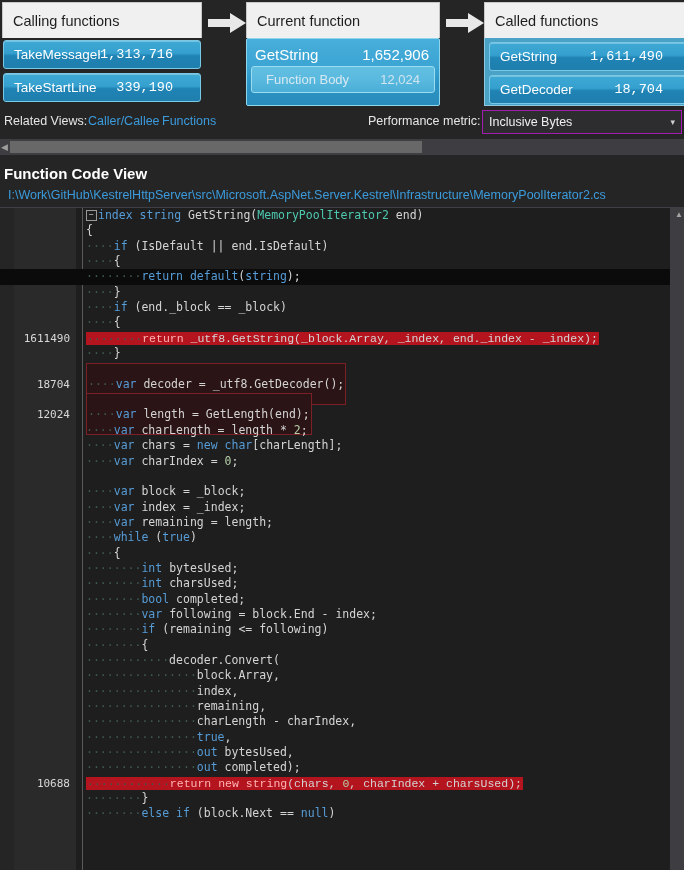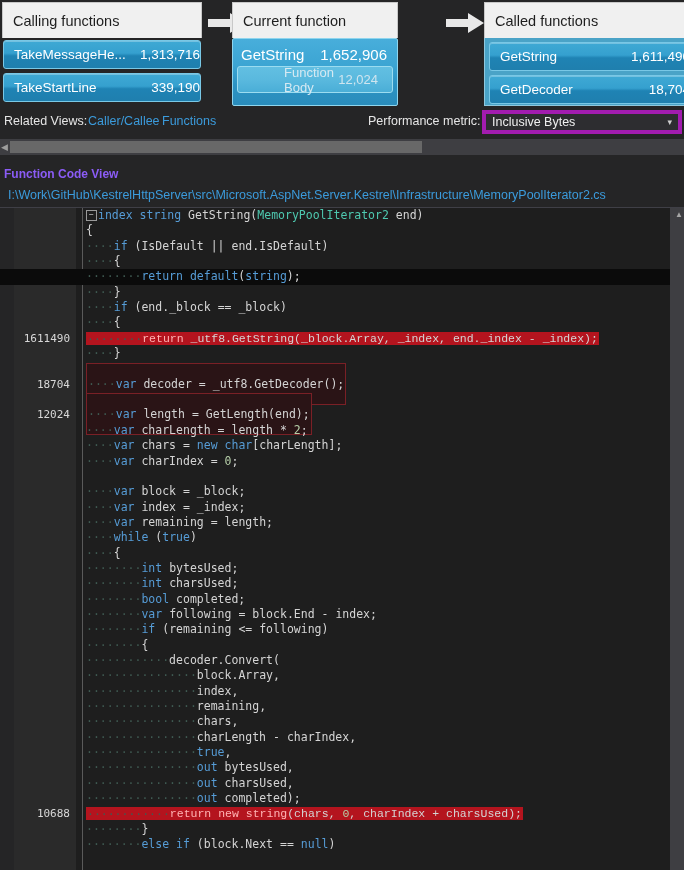--- a/index.html
+++ b/index.html
@@ -32,71 +32,71 @@
     position:relative;height:29px;border-radius:3px;box-sizing:border-box;
     background:linear-gradient(to bottom,#3fa9d4 0%,#35a0cf 45%,#1f83b4 55%,#1f7fae 100%);
     border:1px solid #79c8e6;
     color:#ffffff;font-size:13.5px;
     display:flex;align-items:center;
     margin-bottom:4px;
     box-shadow:inset 0 1px 0 rgba(255,255,255,.28);
   }
   .fnbox:last-child{margin-bottom:8px;}
   .fnbox .fname{padding-left:10px;white-space:nowrap;overflow:hidden;}
-  .fnbox .fval{margin-left:auto;padding-right:0;white-space:nowrap;}
+  .fnbox .fval{margin-left:auto;padding-right:27px;white-space:nowrap;font-family:Liberation Mono, monospace;}
 
   
   .cur-outer{
     background:linear-gradient(to bottom,#48aedb 0%,#3ca5d3 40%,#2b93c4 70%,#2a8cbb 100%);
     border:1px solid #8ed5ee;border-radius:2px;
     padding:3px 4px 5px 4px;box-sizing:border-box;
   }
   .cur-title{
     display:flex;align-items:center;color:#ffffff;font-size:15px;
     height:24px;padding:0 6px 0 4px;
   }
   .cur-title .fval{margin-left:auto;}
   .inner-box{
     height:27px;border-radius:3px;box-sizing:border-box;
     background:linear-gradient(to bottom,#62bfe2 0%,#5ab9de 50%,#4aaed7 100%);
     border:1px solid #9bdcf0;
     color:#d6e9f2;font-size:13px;
     display:flex;align-items:center;
   }
-  .inner-box .fname{padding-left:14px;margin-left:32px;}
+  .inner-box .fname{padding-left:14px;}
   .inner-box .fval{margin-left:auto;padding-right:14px;color:#cfe5ef;}
 
   .arrow{position:absolute;top:12px;width:42px;height:22px;}
   .arrow svg{display:block;}
 
   
   .rv-bar{position:absolute;left:0;top:108px;width:684px;height:30px;background:#252526;}
   .rv-label{position:absolute;left:4px;top:6px;font-size:12.5px;color:#e6e6e6;}
   .rv-link{position:absolute;top:6px;font-size:12.5px;color:#3b9bdc;cursor:pointer;}
   .pm-label{position:absolute;left:368px;top:6px;font-size:12.5px;color:#e6e6e6;}
   .pm-select{
     position:absolute;left:482px;top:2px;width:200px;height:24px;
-    background:#2d2d30;border:4px solid #a21caf;color:#f0f0f0;
+    background:#2d2d30;border:1px solid #a21caf;color:#f0f0f0;
     font-size:12.5px;box-sizing:border-box;
     display:flex;align-items:center;
   }
   .pm-select .pmv{padding-left:6px;}
   .pm-caret{margin-left:auto;margin-right:6px;font-size:9px;color:#cfcfcf;}
 
   
   .hscroll{position:absolute;left:0;top:139px;width:684px;height:16px;background:#3e3e42;}
   .hscroll .leftcap{position:absolute;left:0;top:0;width:9px;height:16px;background:#3e3e42;
       color:#9d9d9d;font-size:9px;line-height:16px;text-align:center;}
   .hscroll .thumb{position:absolute;left:10px;top:2px;width:412px;height:12px;background:#686868;}
 
   .gap{position:absolute;left:0;top:155px;width:684px;height:9px;background:#252526;}
 
   
   .fcv-title{position:absolute;left:0;top:164px;width:672px;height:22px;
-      color:#8b5cf6;font-size:12px;font-weight:bold;padding-left:4px;box-sizing:border-box;
+      color:#ffffff;font-size:15px;font-weight:bold;padding-left:4px;box-sizing:border-box;
       background:#252526;line-height:20px;}
   .fcv-path{position:absolute;left:0;top:186px;width:684px;height:22px;
       color:#3b9bdc;font-size:12.5px;padding-left:8px;box-sizing:border-box;
       background:#252526;line-height:18px;white-space:nowrap;overflow:hidden;}
 
   .editor{position:absolute;left:0;top:207px;width:684px;height:663px;background:#1e1e1e;
       border-top:1px solid #3f3f46;overflow:hidden;}
   .ed-leftstrip{position:absolute;left:0;top:0;width:14px;height:100%;background:#252526;}
   .ed-gutter{position:absolute;left:14px;top:0;width:62px;height:100%;background:#2a2a2a;}
   .ed-vline{position:absolute;left:82px;top:0;width:1px;height:100%;background:#5a5a5a;}
@@ -153,21 +153,21 @@
         </div>
       </div>
     </div>
 
     <div class="arrow" style="left:206px;">
       <svg width="42" height="22" viewBox="0 0 42 22">
         <polygon points="2,7 24,7 24,1 40,11 24,21 24,15 2,15" fill="#e8e8e8"></polygon>
       </svg>
     </div>
 
-    <div class="panel" style="left:232px;width:166px;">
+    <div class="panel" style="left:246px;width:194px;">
       <div class="panel-head">Current function</div>
       <div class="cur-outer" style="height:68px;">
         <div class="cur-title">
           <span class="fname">GetString</span>
           <span class="fval">1,652,906</span>
         </div>
         <div class="inner-box">
           <span class="fname">Function Body</span>
           <span class="fval">12,024</span>
         </div>
@@ -250,25 +250,23 @@
         <div class="ln"><span class="cost"></span><span class="src"><span class="ws">····</span><span class="ws">····</span><span class="k">int</span><span class="p"> </span><span class="p">bytesUsed</span><span class="p">;</span></span></div>
         <div class="ln"><span class="cost"></span><span class="src"><span class="ws">····</span><span class="ws">····</span><span class="k">int</span><span class="p"> </span><span class="p">charsUsed</span><span class="p">;</span></span></div>
         <div class="ln"><span class="cost"></span><span class="src"><span class="ws">····</span><span class="ws">····</span><span class="k">bool</span><span class="p"> </span><span class="p">completed</span><span class="p">;</span></span></div>
         <div class="ln"><span class="cost"></span><span class="src"><span class="ws">····</span><span class="ws">····</span><span class="k">var</span><span class="p"> </span><span class="p">following</span><span class="p"> </span><span class="p">=</span><span class="p"> </span><span class="p">block</span><span class="p">.</span><span class="p">End</span><span class="p"> </span><span class="p">-</span><span class="p"> </span><span class="p">index</span><span class="p">;</span></span></div>
         <div class="ln"><span class="cost"></span><span class="src"><span class="ws">····</span><span class="ws">····</span><span class="k">if</span><span class="p"> </span><span class="p">(</span><span class="p">remaining</span><span class="p"> </span><span class="p">&lt;=</span><span class="p"> </span><span class="p">following</span><span class="p">)</span></span></div>
         <div class="ln"><span class="cost"></span><span class="src"><span class="ws">····</span><span class="ws">····</span><span class="p">{</span></span></div>
         <div class="ln"><span class="cost"></span><span class="src"><span class="ws">····</span><span class="ws">····</span><span class="ws">····</span><span class="p">decoder</span><span class="p">.</span><span class="p">Convert</span><span class="p">(</span></span></div>
         <div class="ln"><span class="cost"></span><span class="src"><span class="ws">····</span><span class="ws">····</span><span class="ws">····</span><span class="ws">····</span><span class="p">block</span><span class="p">.</span><span class="p">Array</span><span class="p">,</span></span></div>
         <div class="ln"><span class="cost"></span><span class="src"><span class="ws">····</span><span class="ws">····</span><span class="ws">····</span><span class="ws">····</span><span class="p">index</span><span class="p">,</span></span></div>
         <div class="ln"><span class="cost"></span><span class="src"><span class="ws">····</span><span class="ws">····</span><span class="ws">····</span><span class="ws">····</span><span class="p">remaining</span><span class="p">,</span></span></div>
-        <div class="ln"><span class="cost"></span><span class="src"><span class="ws">····</span><span class="ws">····</span><span class="ws">····</span><span class="ws">····</span><span class="p">chars</span><span class="p">,</span></span></div>
         <div class="ln"><span class="cost"></span><span class="src"><span class="ws">····</span><span class="ws">····</span><span class="ws">····</span><span class="ws">····</span><span class="p">charLength</span><span class="p"> </span><span class="p">-</span><span class="p"> </span><span class="p">charIndex</span><span class="p">,</span></span></div>
         <div class="ln"><span class="cost"></span><span class="src"><span class="ws">····</span><span class="ws">····</span><span class="ws">····</span><span class="ws">····</span><span class="k">true</span><span class="p">,</span></span></div>
         <div class="ln"><span class="cost"></span><span class="src"><span class="ws">····</span><span class="ws">····</span><span class="ws">····</span><span class="ws">····</span><span class="k">out</span><span class="p"> </span><span class="p">bytesUsed</span><span class="p">,</span></span></div>
-        <div class="ln"><span class="cost"></span><span class="src"><span class="ws">····</span><span class="ws">····</span><span class="ws">····</span><span class="ws">····</span><span class="k">out</span><span class="p"> </span><span class="p">charsUsed</span><span class="p">,</span></span></div>
         <div class="ln"><span class="cost"></span><span class="src"><span class="ws">····</span><span class="ws">····</span><span class="ws">····</span><span class="ws">····</span><span class="k">out</span><span class="p"> </span><span class="p">completed</span><span class="p">);</span></span></div>
         <div class="ln"><span class="cost">10688</span><span class="src"><span class="hl-strong"><span class="ws">····</span><span class="ws">····</span><span class="ws">····</span><span class="k">return</span><span class="p"> </span><span class="k">new</span><span class="p"> </span><span class="k">string</span><span class="p">(</span><span class="p">chars</span><span class="p">,</span><span class="p"> </span><span class="n">0</span><span class="p">,</span><span class="p"> </span><span class="p">charIndex</span><span class="p"> </span><span class="p">+</span><span class="p"> </span><span class="p">charsUsed</span><span class="p">);</span></span></span></div>
         <div class="ln"><span class="cost"></span><span class="src"><span class="ws">····</span><span class="ws">····</span><span class="p">}</span></span></div>
         <div class="ln"><span class="cost"></span><span class="src"><span class="ws">····</span><span class="ws">····</span><span class="k">else</span><span class="p"> </span><span class="k">if</span><span class="p"> </span><span class="p">(</span><span class="p">block</span><span class="p">.</span><span class="p">Next</span><span class="p"> </span><span class="p">==</span><span class="p"> </span><span class="k">null</span><span class="p">)</span></span></div>
       </div>
   </div>
 
 </div>
 
 </body></html>

